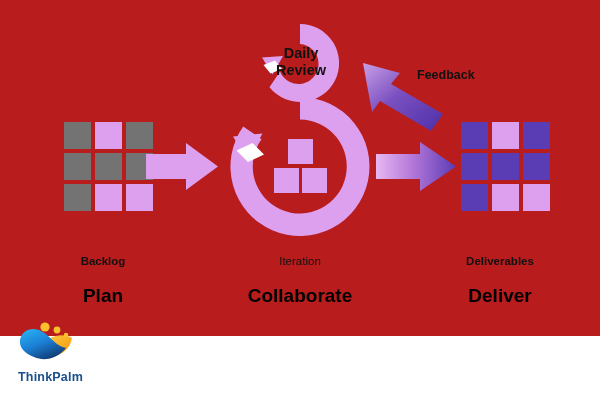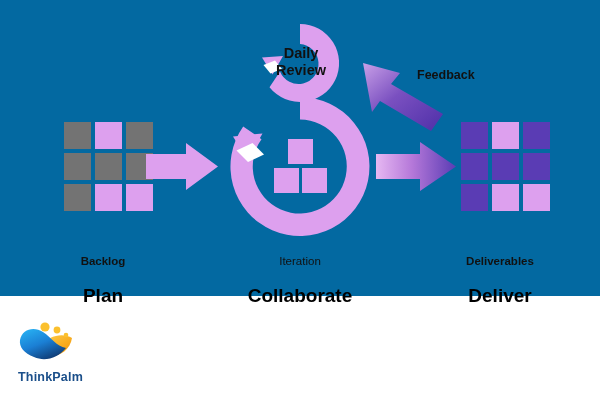--- a/index.html
+++ b/index.html
@@ -9,22 +9,22 @@
   }
   body {
     width: 600px;
     height: 400px;
     overflow: hidden;
     font-family: "Liberation Sans", sans-serif;
   }
   #stage {
     position: relative;
     width: 600px;
-    height: 296px;
-    background: #0369a1;
+    height: 336px;
+    background: #b91c1c;
   }
   #diagram-svg {
     position: absolute;
     left: 0;
     top: 0;
     width: 600px;
     height: 400px;
     display: block;
   }
   .txt-sub {

